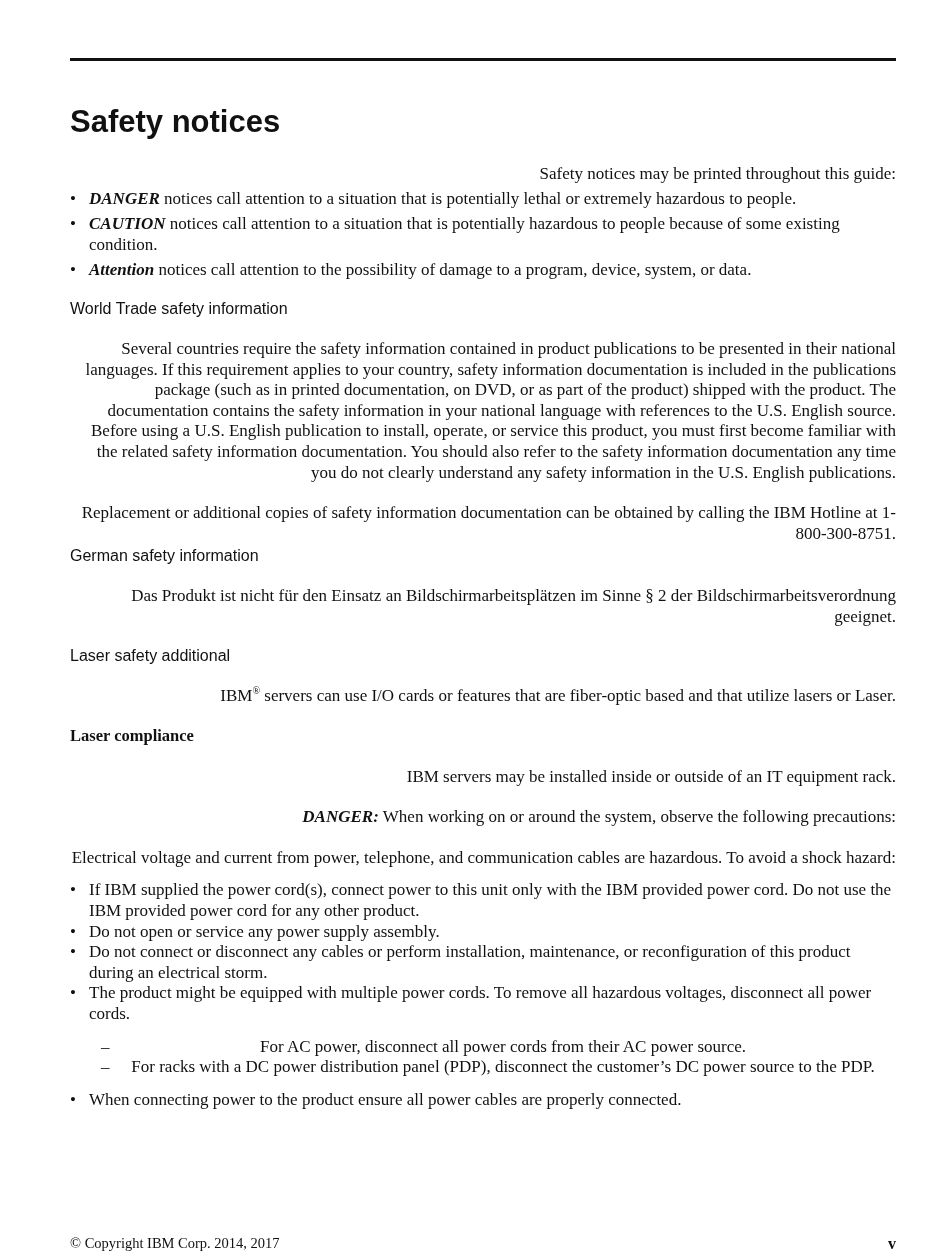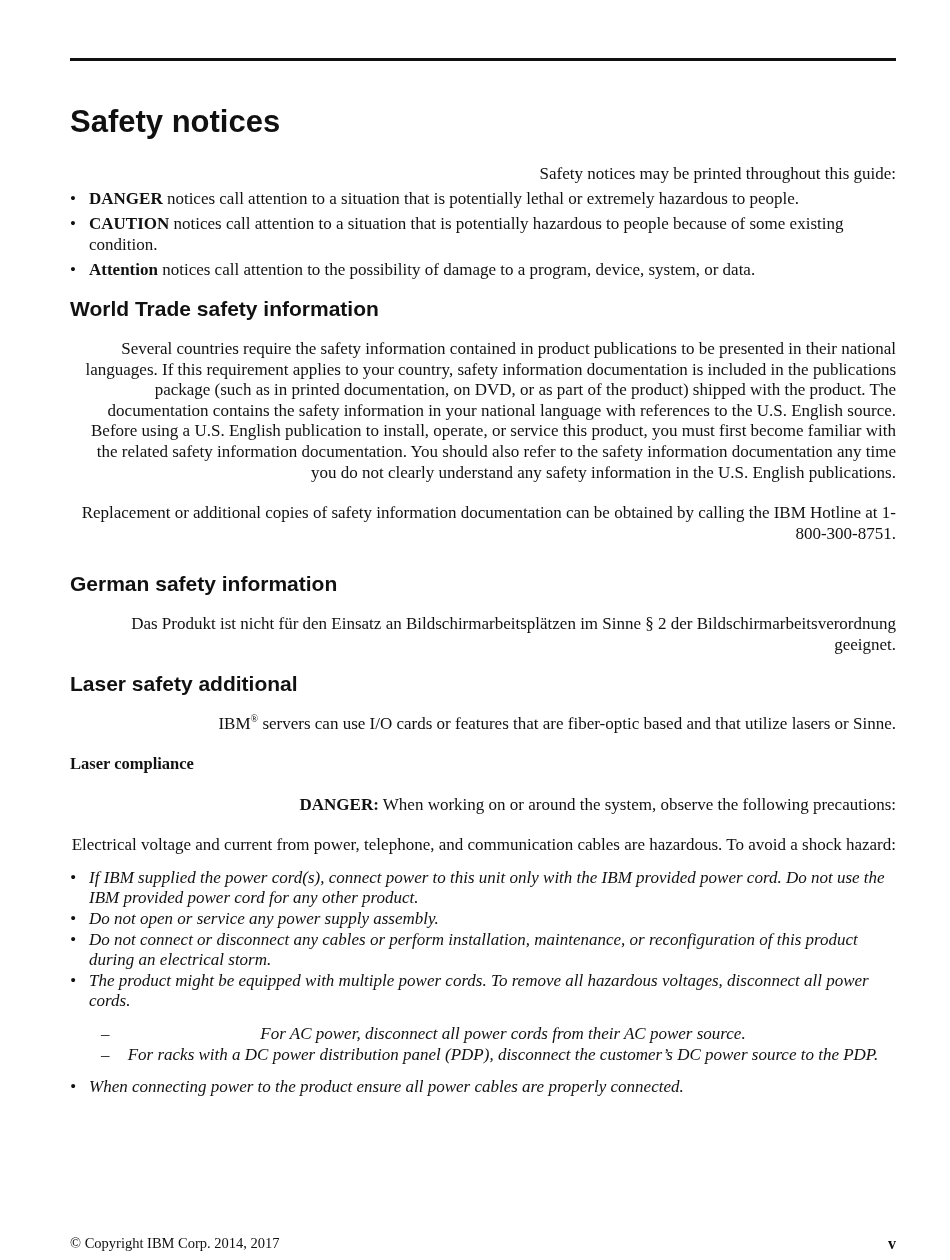--- a/index.html
+++ b/index.html
@@ -1,58 +1,59 @@
 <!DOCTYPE html>
 <html><head>
 <meta charset="utf-8">
 <style>
   html, body { margin:0; padding:0; background:#fff; }
   body { width:950px; height:1260px; position:relative; overflow:hidden; color:#111; }
   .rule { position:absolute; left:70px; top:58px; width:826px; height:3px; background:#111; }
   .page { position:absolute; left:70px; top:100px; width:826px; font-family:"Liberation Serif","DejaVu Serif",serif; font-size:17px; line-height:20.6px; }
   h1 { font-family:"Liberation Sans","DejaVu Sans",sans-serif; font-weight:bold; font-size:31px; margin:6px 0 26px 0; line-height:32px; }
-  h2 { font-family:"Liberation Sans","DejaVu Sans",sans-serif; font-weight:bold; font-size:21px; margin:0 0 18px 0; line-height:24px; }
+  h2 { font-family:"Liberation Sans","DejaVu Sans",sans-serif; font-weight:normal; font-size:16px; margin:0 0 18px 0; line-height:24px; }
   h3 { font-family:"Liberation Serif",serif; font-weight:bold; font-size:16.5px; margin:0 0 20px 0; }
   p { margin:0 0 20px 0;text-align:right; }
   ul.bul { list-style:none; margin:0; padding:0; }
   ul.bul > li { position:relative; padding-left:19px; margin-bottom:5px; }
   ul.bul > li::before { content:"•"; position:absolute; left:0; }
-  ul.tight > li { margin-bottom:0;font-style:italic; }
+  ul.tight > li { margin-bottom:0; }
   ul.dash { list-style:none; margin:12px; padding:0;text-align:center; }
   ul.dash > li { position:relative; padding-left:21px; }
   ul.dash > li::before { content:"–"; position:absolute; left:0; }
-  b { font-weight:bold; }
+  b { font-weight:bold;font-style:italic; }
   sup { font-size:10px; line-height:0; }
   .footer { position:absolute; left:70px; top:1235px; width:826px; font-family:"Liberation Serif",serif; font-size:14.5px; }
   .footer .pg { position:absolute; right:0; top:0; font-weight:bold; font-size:16px; }
 </style>
 </head>
 <body>
 
 <div class="rule"></div>
 
 <div class="page">
   <h1>Safety notices</h1>
   <p style="margin-bottom:4px">Safety notices may be printed throughout this guide:</p>
   <ul class="bul" style="margin-bottom:16px">
     <li><b>DANGER</b><span> notices call attention to a situation that is potentially lethal or extremely hazardous to people.</span></li>
     <li><b>CAUTION</b><span> notices call attention to a situation that is potentially hazardous to people because of some existing condition.</span></li>
     <li><b>Attention</b><span> notices call attention to the possibility of damage to a program, device, system, or data.</span></li>
   </ul>
 
   <h2>World Trade safety information</h2>
   <p>Several countries require the safety information contained in product publications to be presented in their national languages. If this requirement applies to your country, safety information documentation is included in the publications package (such as in printed documentation, on DVD, or as part of the product) shipped with the product. The documentation contains the safety information in your national language with references to the U.S. English source. Before using a U.S. English publication to install, operate, or service this product, you must first become familiar with the related safety information documentation. You should also refer to the safety information documentation any time you do not clearly understand any safety information in the U.S. English publications.</p>
-  <p style="margin-bottom:28px">Replacement or additional copies of safety information documentation can be obtained by calling the IBM Hotline at 1-800-300-8751.</p>
+  <p style="margin-bottom:0">Replacement or additional copies of safety information documentation can be obtained by calling the IBM Hotline at 1-800-300-8751.</p>
 
   <h2>German safety information</h2>
   <p style="margin-bottom:16px">Das Produkt ist nicht für den Einsatz an Bildschirmarbeitsplätzen im Sinne § 2 der Bildschirmarbeitsverordnung geeignet.</p>
 
   <h2>Laser safety additional</h2>
-  <p><span>IBM</span><sup>®</sup><span> servers can use I/O cards or features that are fiber-optic based and that utilize lasers or Sinne.</span></p>
+  <p><span>IBM</span><sup>®</sup><span> servers can use I/O cards or features that are fiber-optic based and that utilize lasers or Laser.</span></p>
   <h3>Laser compliance</h3>
+  <p>IBM servers may be installed inside or outside of an IT equipment rack.</p>
   <p><b>DANGER:</b><span> When working on or around the system, observe the following precautions:</span></p>
   <p style="margin-bottom:12px">Electrical voltage and current from power, telephone, and communication cables are hazardous. To avoid a shock hazard:</p>
   <ul class="bul tight">
     <li>If IBM supplied the power cord(s), connect power to this unit only with the IBM provided power cord. Do not use the IBM provided power cord for any other product.</li>
     <li>Do not open or service any power supply assembly.</li>
     <li>Do not connect or disconnect any cables or perform installation, maintenance, or reconfiguration of this product during an electrical storm.</li>
     <li>
       <span>The product might be equipped with multiple power cords. To remove all hazardous voltages, disconnect all power cords.</span>
       <ul class="dash">
         <li>For AC power, disconnect all power cords from their AC power source.</li>

